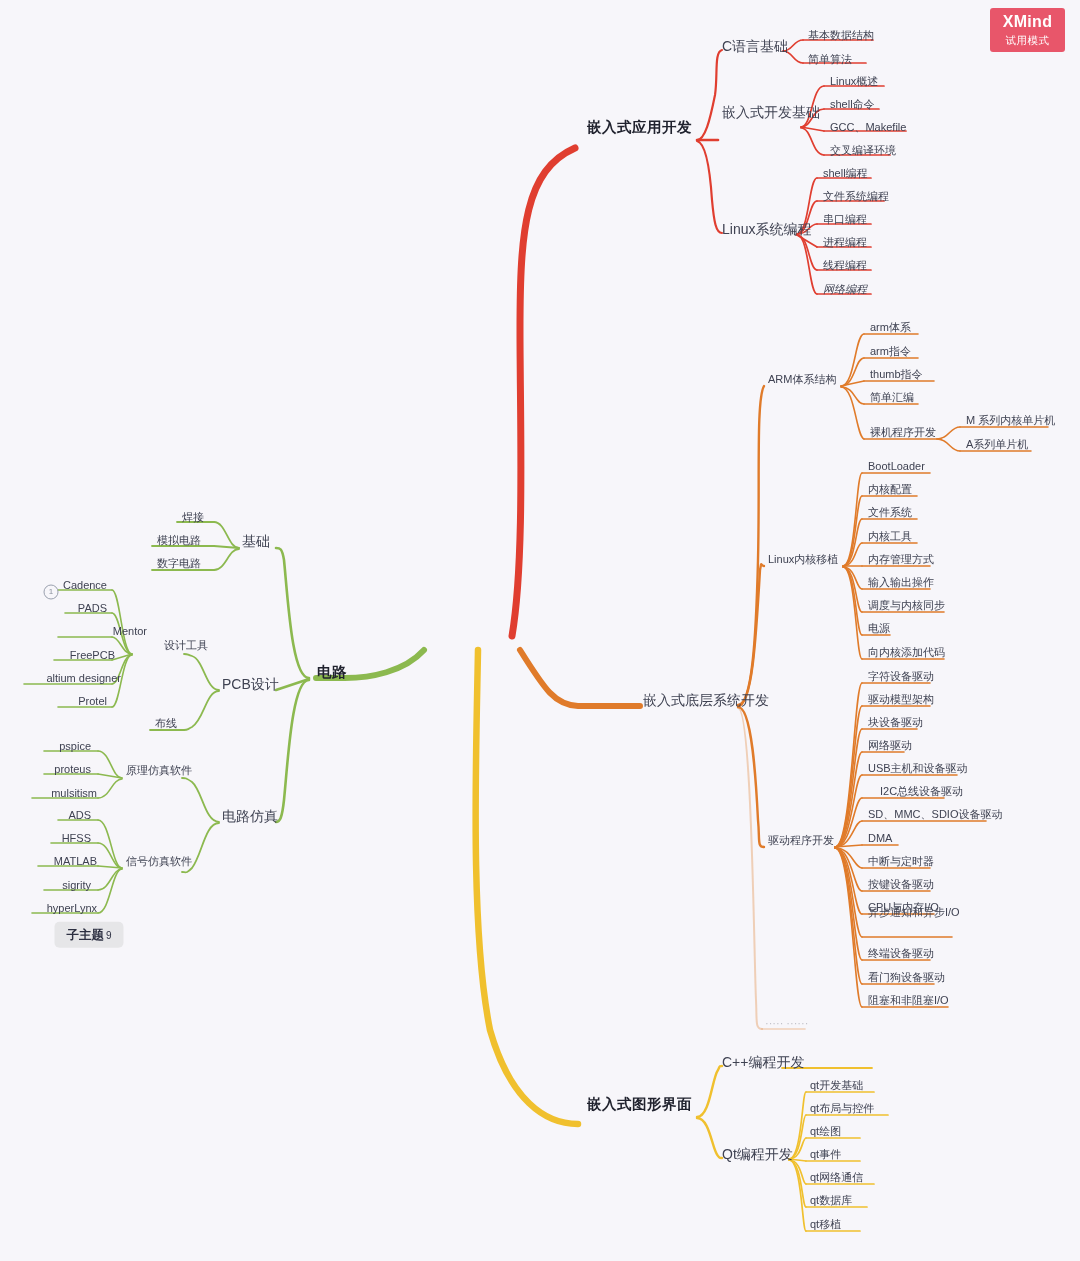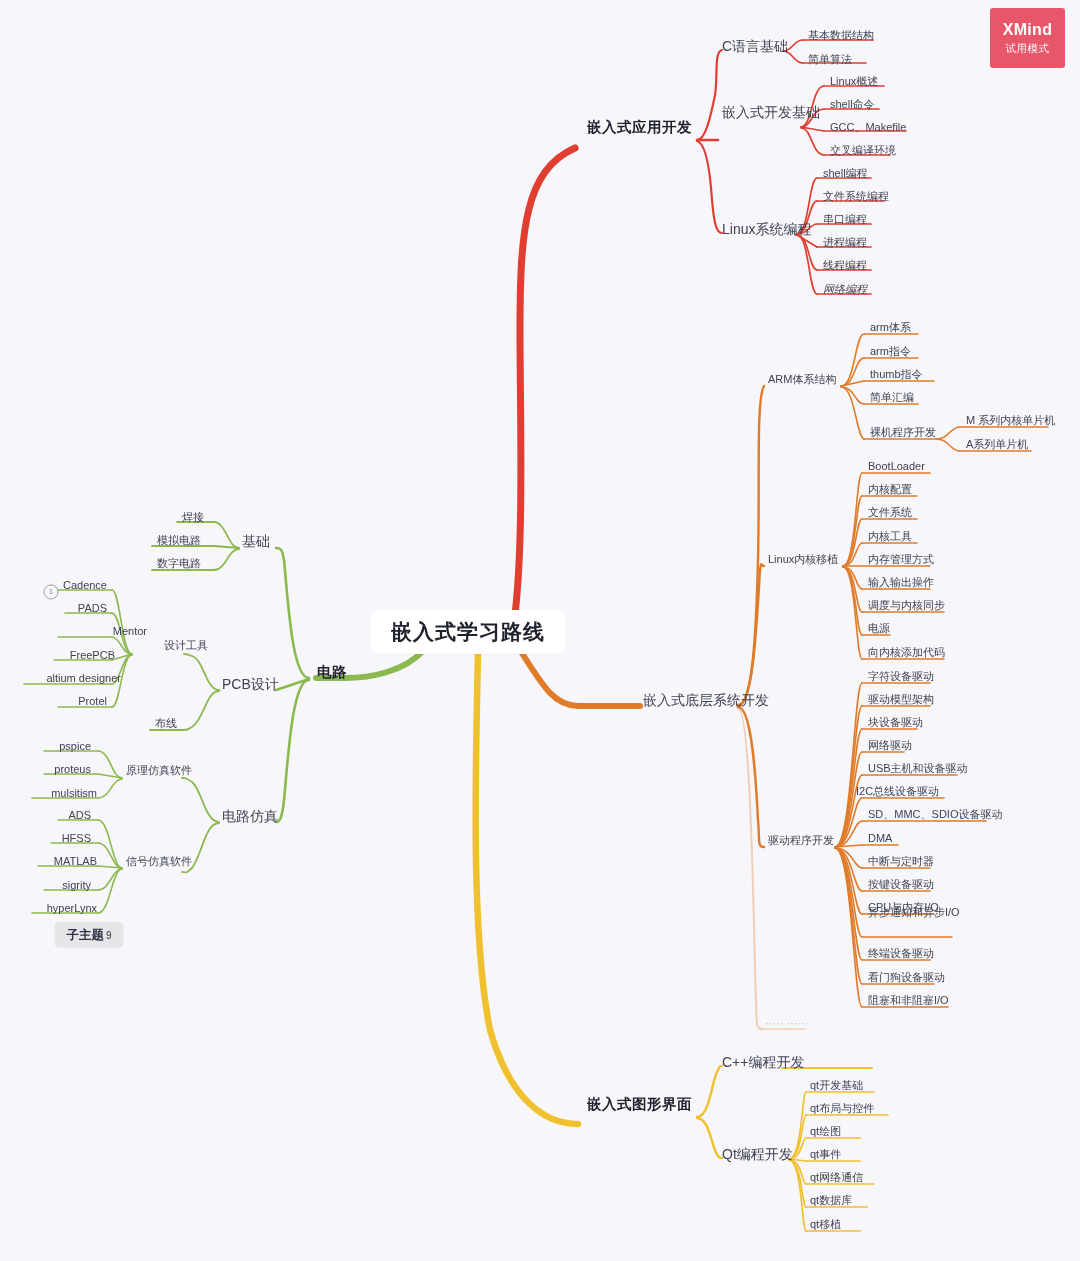--- a/index.html
+++ b/index.html
@@ -85,21 +85,21 @@
     font-size:8px;
     line-height:12px;
     text-align:center;
     background:#f7f6fa;
     transform:translate(-50%,-50%);
   }
 
   #watermark{
     position:absolute;
     right:15px; top:8px;
-    width:75px; height:60px;
+    width:75px; height:44px;
     background:#e8566a;
     border-radius:3px;
     display:flex;
     flex-direction:column;
     align-items:center;
     justify-content:center;
     color:#fff;
   }
   #watermark .wm-title{
     font-size:16px;
@@ -298,21 +298,20 @@
         <path d="M122,869 C112,869 110,913 98,913" stroke-width="1.6"></path>
         <path d="M98,820 L58,820" stroke-width="1.6"></path>
         <path d="M98,843 L51,843" stroke-width="1.6"></path>
         <path d="M98,866 L38,866" stroke-width="1.6"></path>
         <path d="M98,890 L44,890" stroke-width="1.6"></path>
         <path d="M98,913 L32,913" stroke-width="1.6"></path>
       </g>
     </g>
   </svg>
 
-  <div class="node lvl-root anchor-center" style="left:468px;top:632px;">嵌入式学习路线</div>
 
   <div class="node lvl-main anchor-right" style="left:692px;top:127px;">嵌入式应用开发</div>
   <div class="node lvl-2 anchor-left" style="left:722px;top:46px;">C语言基础</div>
   <div class="node lvl-3 anchor-left" style="left:808px;top:35px;">基本数据结构</div>
   <div class="node lvl-3 anchor-left" style="left:808px;top:59px;">简单算法</div>
   <div class="node lvl-2 anchor-left" style="left:722px;top:112px;">嵌入式开发基础</div>
   <div class="node lvl-3 anchor-left" style="left:830px;top:81px;">Linux概述</div>
   <div class="node lvl-3 anchor-left" style="left:830px;top:104px;">shell命令</div>
   <div class="node lvl-3 anchor-left" style="left:830px;top:127px;">GCC、Makefile</div>
   <div class="node lvl-3 anchor-left" style="left:830px;top:150px;">交叉编译环境</div>
@@ -344,21 +343,21 @@
   <div class="node lvl-4 anchor-left" style="left:868px;top:605px;">调度与内核同步</div>
   <div class="node lvl-4 anchor-left" style="left:868px;top:628px;">电源</div>
   <div class="node lvl-4 anchor-left" style="left:868px;top:652px;">向内核添加代码</div>
 
   <div class="node lvl-3 anchor-left" style="left:768px;top:840px;">驱动程序开发</div>
   <div class="node lvl-4 anchor-left" style="left:868px;top:676px;">字符设备驱动</div>
   <div class="node lvl-4 anchor-left" style="left:868px;top:699px;">驱动模型架构</div>
   <div class="node lvl-4 anchor-left" style="left:868px;top:722px;">块设备驱动</div>
   <div class="node lvl-4 anchor-left" style="left:868px;top:745px;">网络驱动</div>
   <div class="node lvl-4 anchor-left" style="left:868px;top:768px;">USB主机和设备驱动</div>
-  <div class="node lvl-4 anchor-left" style="left:856px;top:791px;text-align:center;">I2C总线设备驱动</div>
+  <div class="node lvl-4 anchor-left" style="left:880px;top:791px;text-align:center;">I2C总线设备驱动</div>
   <div class="node lvl-4 anchor-left" style="left:868px;top:814px;">SD、MMC、SDIO设备驱动</div>
   <div class="node lvl-4 anchor-left" style="left:868px;top:838px;">DMA</div>
   <div class="node lvl-4 anchor-left" style="left:868px;top:861px;">中断与定时器</div>
   <div class="node lvl-4 anchor-left" style="left:868px;top:884px;">按键设备驱动</div>
   <div class="node lvl-4 anchor-left" style="left:868px;top:907px;">CPU与内存I/O</div>
   <div class="node lvl-4 anchor-left" style="left:868px;top:912px;">异步通知和异步I/O</div>
   <div class="node lvl-4 anchor-left" style="left:868px;top:953px;">终端设备驱动</div>
   <div class="node lvl-4 anchor-left" style="left:868px;top:977px;">看门狗设备驱动</div>
   <div class="node lvl-4 anchor-left" style="left:868px;top:1000px;">阻塞和非阻塞I/O</div>
   <div class="node lvl-4 anchor-left faded" style="left:765px;top:1023px;">····· ······</div>

